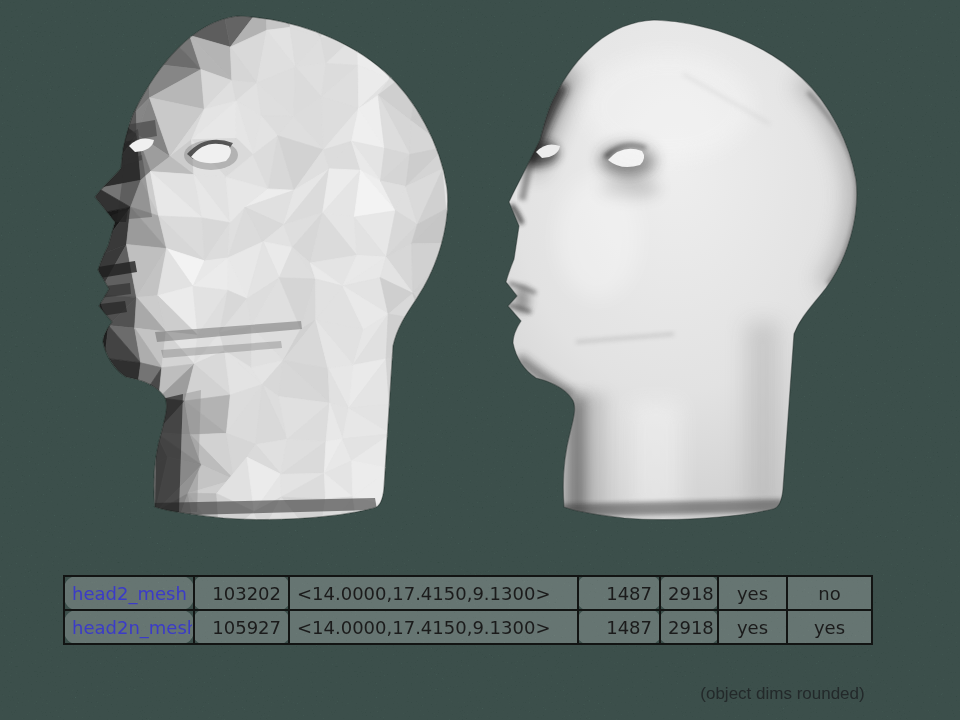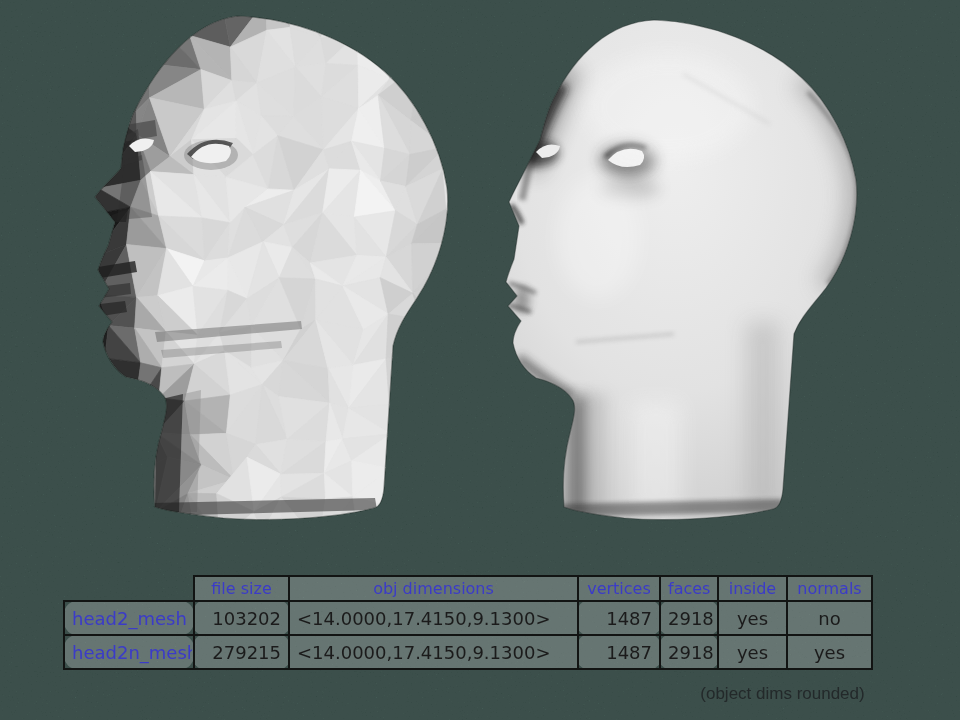--- a/index.html
+++ b/index.html
@@ -557,41 +557,32 @@
   <colgroup>
     <col style="width:130px">
       <col style="width:95px">
       <col style="width:289px">
     <col style="width:82px">
       <col style="width:58px">
       <col style="width:69px">
       <col style="width:85px">
   </colgroup>
   <tbody>
-      <tr class="hdr">
-    <td class="ghost"></td>
-    <th>file size</th>
-    <th>obj dimensions</th>
-    <th>vertices</th>
-    <th>faces</th>
-    <th>inside</th>
-    <th>normals</th>
-  </tr>
   <tr class="row">
     <th class="rowlabel">head2_mesh</th>
     <td class="num">103202</td>
     <td class="dims">&lt;14.0000,17.4150,9.1300&gt;</td>
     <td class="num">1487</td>
     <td class="num">2918</td>
     <td class="mid">yes</td>
     <td class="mid">no</td>
   </tr>
   <tr class="row">
     <th class="rowlabel">head2n_mesh</th>
-    <td class="num">279215</td>
+    <td class="num">105927</td>
     <td class="dims">&lt;14.0000,17.4150,9.1300&gt;</td>
     <td class="num">1487</td>
     <td class="num">2918</td>
     <td class="mid">yes</td>
     <td class="mid">yes</td>
   </tr>
 </tbody>
   </table>
 
 <div class="caption">(object dims rounded)</div>

